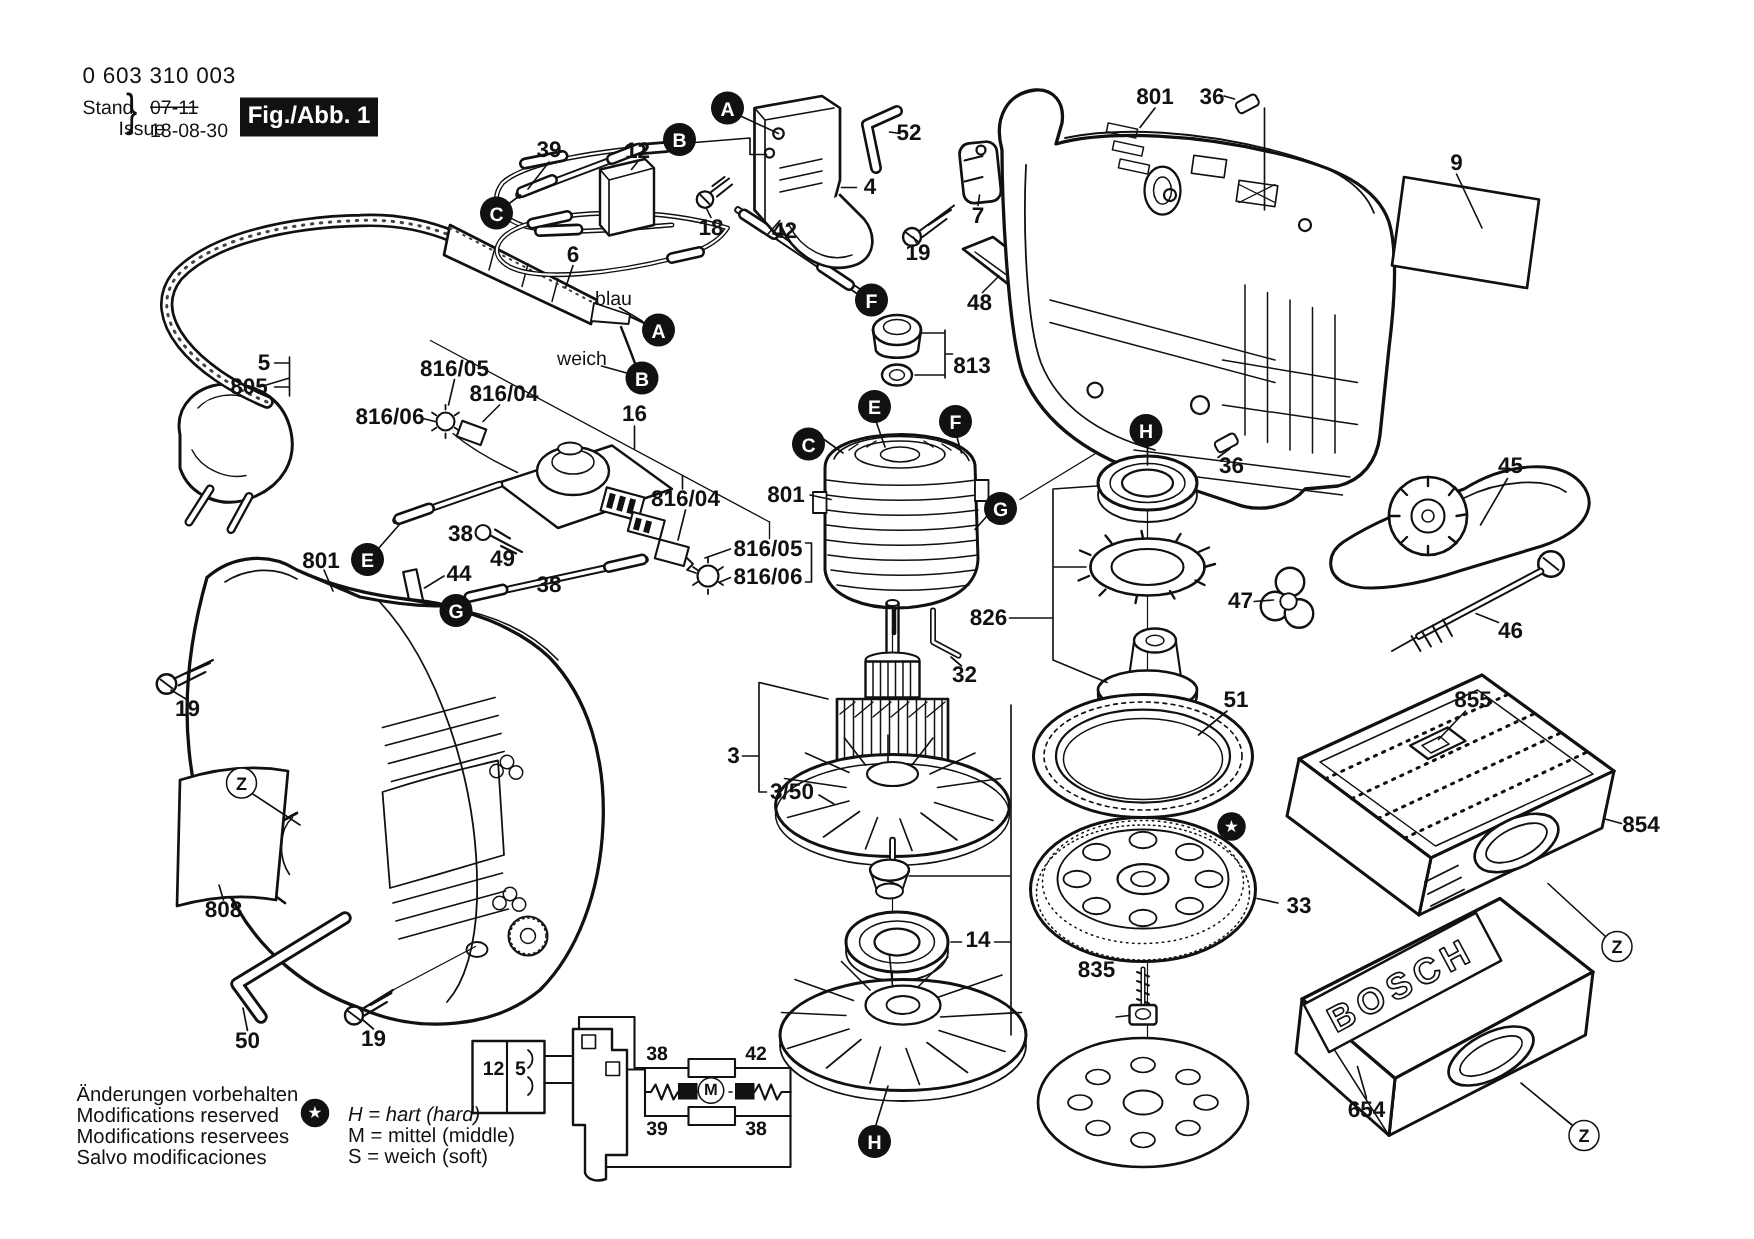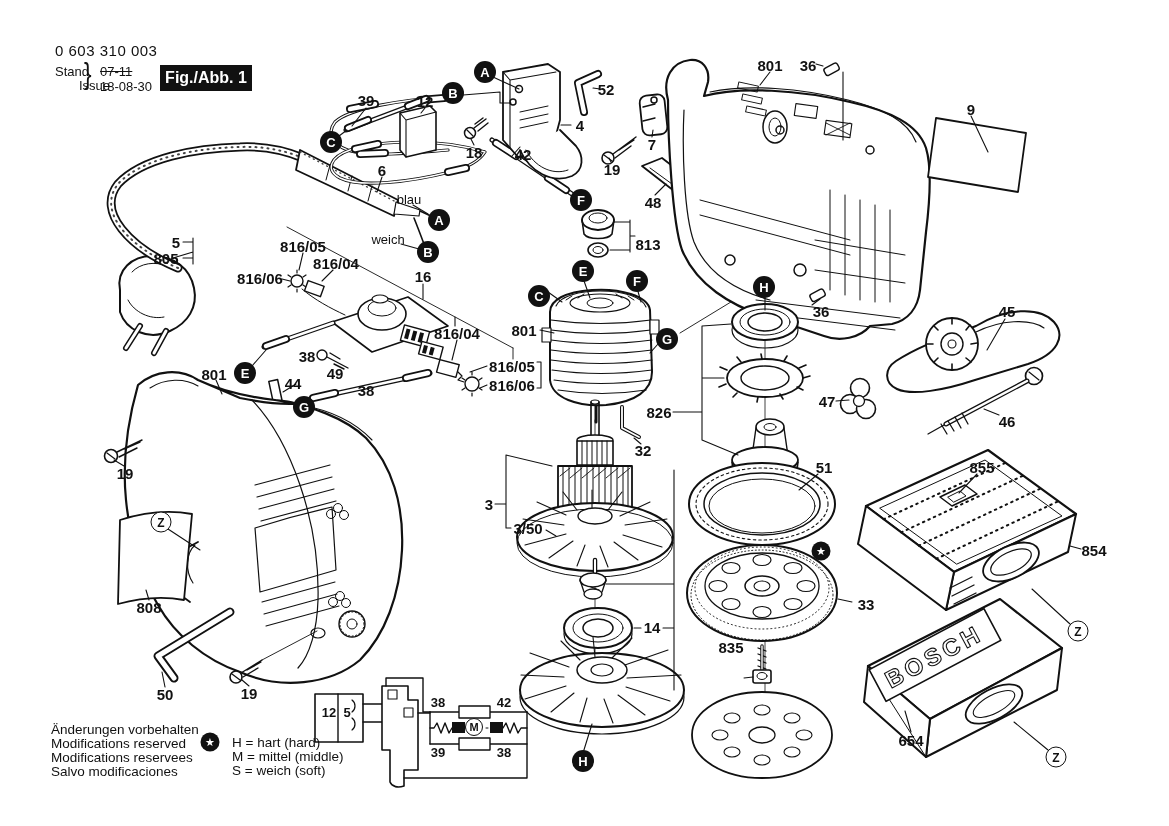--- a/index.html
+++ b/index.html
@@ -512,21 +512,21 @@
   <div class="brace">}</div>
   <div class="hdr-date date-old" style="top:64px;">07-11</div>
   <div class="hdr-date" style="top:79px;">18-08-30</div>
   <div class="figbox">Fig./Abb. 1</div>
 
   <div class="note" style="top:722px;">Änderungen vorbehalten</div>
   <div class="note" style="top:736px;">Modifications reserved</div>
   <div class="note" style="top:750px;">Modifications reservees</div>
   <div class="note" style="top:764px;">Salvo modificaciones</div>
 
-  <div class="legend-line" style="top:735px;">H = hart (hard)</div>
+  <div class="legend-line" style="top:735px;font-style:italic;">H = hart (hard)</div>
   <div class="legend-line" style="top:749px;">M = mittel (middle)</div>
   <div class="legend-line" style="top:763px;">S = weich (soft)</div>
 
   <div>
       <div class="co num" style="left: 366px; top: 100px;">39</div>
       <div class="co num" style="left: 425px; top: 101px;">12</div>
       <div class="co letter" style="left: 485px; top: 72px;">A</div>
       <div class="co letter" style="left: 453px; top: 93px;">B</div>
       <div class="co letter" style="left: 331px; top: 142px;">C</div>
       <div class="co num" style="left: 606px; top: 89px;">52</div>
@@ -556,21 +556,21 @@
       <div class="co letter" style="left: 539px; top: 296px;">C</div>
       <div class="co letter" style="left: 637px; top: 281px;">F</div>
       <div class="co num" style="left: 524px; top: 330px;">801</div>
       <div class="co letter" style="left: 667px; top: 339px;">G</div>
       <div class="co num" style="left: 457px; top: 333px;">816/04</div>
       <div class="co num" style="left: 512px; top: 366px;">816/05</div>
       <div class="co num" style="left: 512px; top: 385px;">816/06</div>
       <div class="co letter" style="left: 245px; top: 373px;">E</div>
       <div class="co num" style="left: 307px; top: 356px;">38</div>
       <div class="co num" style="left: 335px; top: 373px;">49</div>
-      <div class="co num" style="left: 293px; top: 383px;">44</div>
+      <div class="co num" style="left: 306px; top: 383px;">44</div>
       <div class="co letter" style="left: 304px; top: 407px;">G</div>
       <div class="co num" style="left: 366px; top: 390px;">38</div>
       <div class="co num" style="left: 214px; top: 374px;">801</div>
       <div class="co num" style="left: 125px; top: 473px;">19</div>
       <div class="co zletter" style="left: 161px; top: 522px;">Z</div>
       <div class="co num" style="left: 149px; top: 607px;">808</div>
       <div class="co num" style="left: 165px; top: 694px;">50</div>
       <div class="co num" style="left: 249px; top: 693px;">19</div>
       <div class="co num" style="left: 643px; top: 450px;">32</div>
       <div class="co num" style="left: 659px; top: 412px;">826</div>

